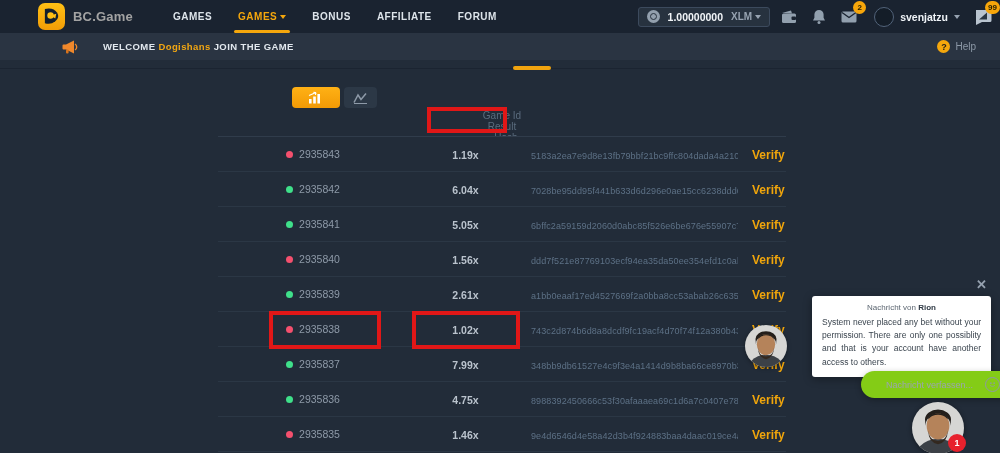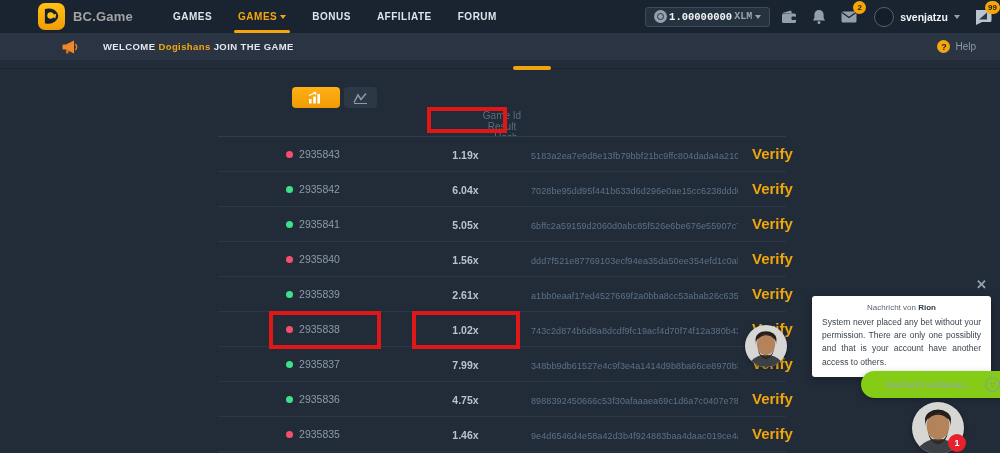--- a/index.html
+++ b/index.html
@@ -28,21 +28,21 @@
   .nav-item.active { color:#f5a70c; }
   .nav-item.active::after {
     content:""; position:absolute; left:-4px; right:-4px; bottom:-11px; height:3px;
     background:#f5a70c; border-radius:2px;
   }
   .nav-caret { width:0; height:0; border-left:3.5px solid transparent; border-right:3.5px solid transparent;
     border-top:4px solid #f5a70c; display:inline-block; }
   .top-right { position:absolute; right:0; top:0; height:33px; display:flex; align-items:center; }
   .balance-pill {
     height:20px; background:#27323f; border:1px solid #3c4a5d; border-radius:3px;
-    display:flex; align-items:center; padding:0 8px; gap:2px; cursor:pointer;font-family:Liberation Mono, monospace;
+    display:flex; align-items:center; padding:0 8px; gap:8px; cursor:pointer;
   }
   .coin { width:13px; height:13px; border-radius:50%; background:#93a0ae; position:relative; }
   .coin::after { content:""; position:absolute; inset:3px; border-radius:50%; border:1.5px solid #27323f; }
   .balance-amt { color:#f2f5f8; font-size:10.5px; font-weight:bold; }
   .balance-cur { color:#97a3b1; font-size:10px; font-weight:bold; display:flex; align-items:center; gap:3px; }
   .caret-gray { width:0; height:0; border-left:3.5px solid transparent; border-right:3.5px solid transparent;
     border-top:4px solid #97a3b1; display:inline-block; }
   .icon-btn { position:relative; width:22px; height:22px; display:flex; align-items:center; justify-content:center;
     cursor:pointer; margin-left:8px; }
   .badge {
@@ -82,21 +82,21 @@
   .cell-result { width:115px; text-align:center; }
   .cell-hash { flex:1; padding-left:8px; overflow:hidden; white-space:nowrap; }
   .cell-verify { width:48px; padding-left:14px; white-space:nowrap; overflow:visible; }
   .th.cell-id, .th.cell-result { display:block; text-align:center; }
   .dot { width:7px; height:7px; border-radius:50%; flex:0 0 auto; }
   .dot.red { background:#f4506e; }
   .dot.green { background:#3fe08a; }
   .gid { color:#8e9aa8; font-size:10.5px; }
   .result-val { color:#bac3cd; font-size:10.5px; font-weight:bold; }
   .hash-val { color:#5d7186; font-size:9px; letter-spacing:.1px; }
-  .verify-link { color:#f0a50b; font-size:15px; font-weight:bold; cursor:pointer;text-align:center; }
+  .verify-link { color:#f0a50b; font-size:12px; font-weight:bold; cursor:pointer;text-align:center; }
   
   .anno { position:absolute; border:4px solid #e11717; background:transparent; z-index:5; }
   .anno-result-header { left:427px; top:107px; width:80px; height:26px; }
   .anno-game-id { left:269px; top:311px; width:112px; height:38px; }
   .anno-result-val { left:412px; top:311px; width:108px; height:38px; }
   
   .chat-close { position:absolute; left:976px; top:278px; color:#95a1af; font-size:13px; cursor:pointer; z-index:8;
     font-weight:bold; line-height:1; }
   .chat-card {
     position:absolute; left:812px; top:296px; width:179px; z-index:7;

